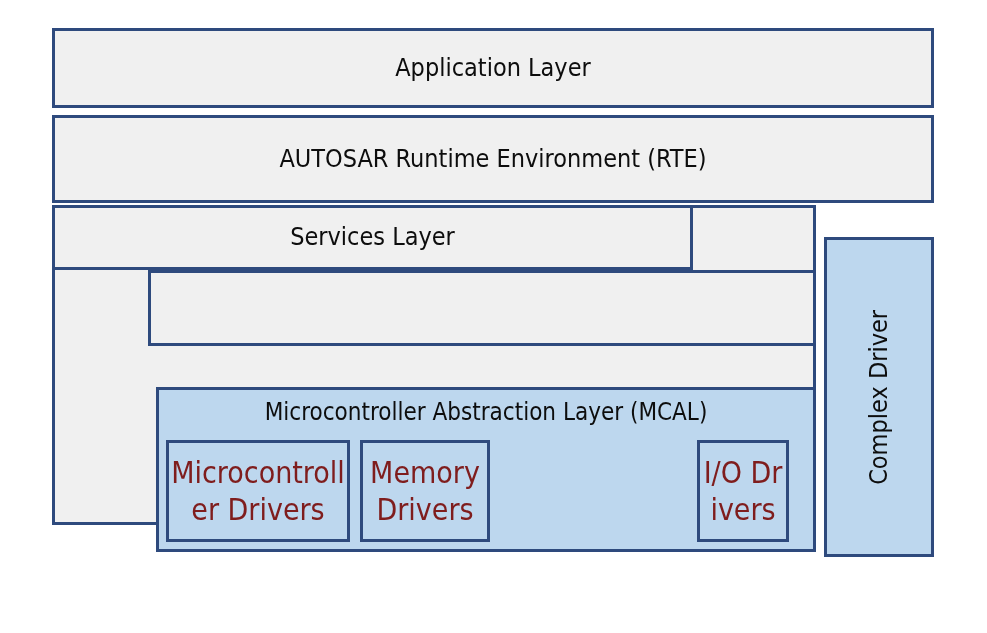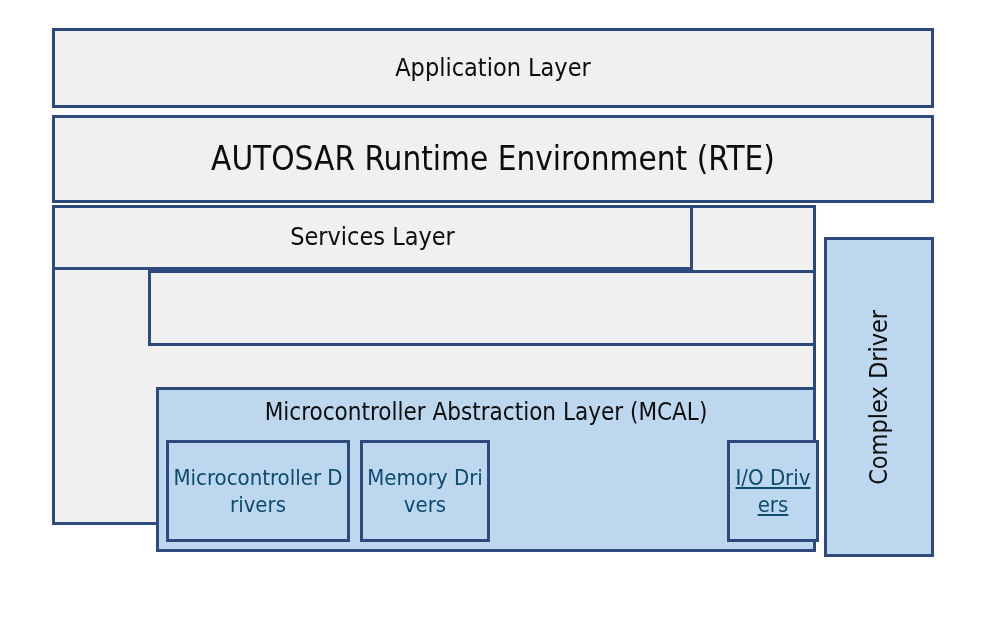--- a/index.html
+++ b/index.html
@@ -28,21 +28,21 @@
     color: #0D0D0D;
     text-align: center;
     line-height: 1.15;
   }
   .fill-gray   { background: #F0F0F0; }
   .fill-blue   { background: #BDD7EE; margin-top: 32px; }
   .fill-hw     { background: #BFBFBF; }
 
   
   #app-layer    { left: 52px;  top: 28px;  width: 882px; height: 80px;  font-size: 25px; }
-  #rte-layer    { left: 52px;  top: 115px; width: 882px; height: 88px;  font-size: 33px; }
+  #rte-layer    { left: 52px;  top: 115px; width: 882px; height: 88px;  font-size: 25px; }
 
   
   #bsw-frame    { left: 52px;  top: 205px; width: 764px; height: 320px; display: block; }
   #services     { left: 52px;  top: 205px; width: 641px; height: 65px;  font-size: 25px; justify-content: center; }
   #ecu-frame    { left: 148px; top: 270px; width: 668px; height: 76px;  display: block; }
   #ecu-layer    { left: 156px; top: 278px; width: 660px; height: 68px;  font-size: 25px; }
 
   #mcal         { left: 156px; top: 355px; width: 660px; height: 165px;
                   display: block; padding: 0; }
   #mcal-title   { height: 46px; display: flex; align-items: center;
@@ -52,30 +52,30 @@
   .driver {
     position: absolute;
     top: 4px;
     bottom: 7px;
     box-sizing: border-box;
     border: 3px solid #2E4A7D;
     background: #BDD7EE;
     display: flex;
     align-items: center;
     text-align: center;
-    color: #0c4a6e;
-    font-size: 22px;
+    color: #7f1d1d;
+    font-size: 30px;
     line-height: 1.25;
     word-break: break-all;
     padding: 0 2px;
   }
   .driver.d0 { left: 7px;   width: 184px; }
   .driver.d1 { left: 201px; width: 130px; }
   .driver.d2 { left: 338px; width: 191px; }
-  .driver.d3 { left: 568px; width: 92px; text-decoration: underline; }
+  .driver.d3 { left: 538px; width: 92px; }
 
   
   #complex-driver {
     left: 824px; top: 205px; width: 110px; height: 320px;
     font-size: 25px;
   }
   #complex-driver .vtext {
     transform: rotate(-90deg);
     white-space: nowrap;
   }

